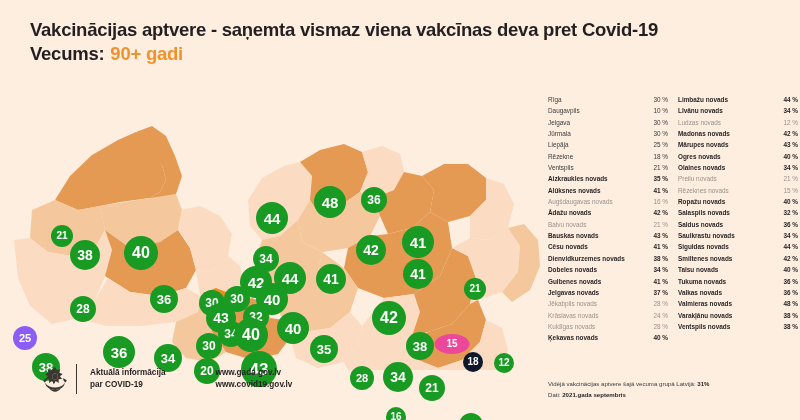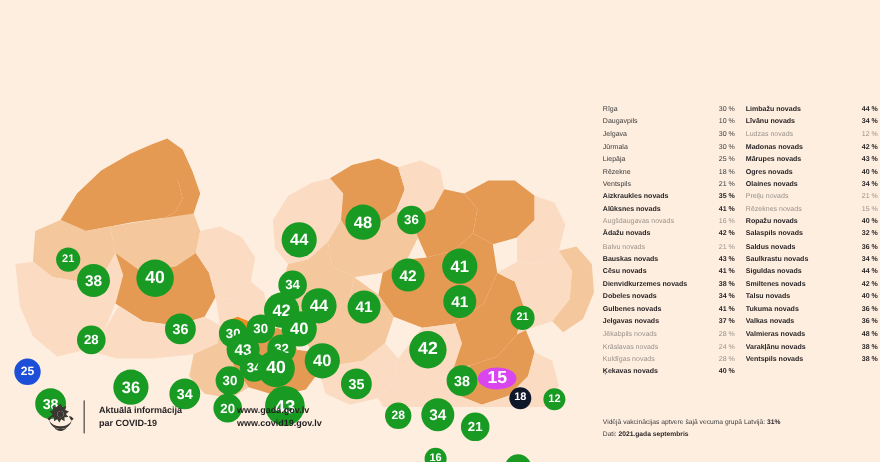--- a/index.html
+++ b/index.html
@@ -59,20 +59,26 @@
 
   .footer-right{position:absolute;left:548px;top:378px;width:250px;}
   .fnote{font-size:6.1px;color:#3b3b3b;line-height:11px;white-space:nowrap;}
   .fnote b{font-weight:bold;color:#231f20;}
 </style>
 </head>
 <body>
 
 <div id="root">
 
+  <div class="header">
+    <div class="title-line1">Vakcinācijas aptvere - saņemta vismaz viena vakcīnas deva pret Covid-19</div>
+    <div class="title-line2">
+      <span>Vecums:</span><span class="age-value">90+ gadi</span>
+    </div>
+  </div>
 
   <div class="map-wrap">
     <svg class="map-svg" viewBox="0 0 550 290">
       <g>
 
         <path fill="#e59a54" d="M55,120 L70,96 L92,75 L118,60 L136,52 L150,66 L162,85 L166,100 L160,112 L150,118 L120,122 L100,126 L78,130 Z"></path>
         <path fill="#e59a54" d="M136,52 L152,46 L166,56 L175,76 L182,96 L176,114 L164,124 L150,118 L160,112 L166,100 L162,85 Z"></path>
 
         <path fill="#f4c79c" d="M32,130 L55,120 L78,130 L100,126 L105,150 L95,168 L72,176 L48,172 L30,158 Z"></path>
         <path fill="#f4c79c" d="M100,126 L150,118 L176,114 L182,130 L178,150 L160,162 L130,168 L105,150 Z"></path>
@@ -131,21 +137,21 @@
         <path fill="#f4c79c" d="M386,334 L410,340 L424,352 L412,366 L392,368 L378,356 Z"></path>
       </g>
     </svg>
 
     <div id="markerLayer">
         <div class="marker" style="left: 62px; top: 156px; width: 22px; height: 22px; font-size: 10px; background: rgb(25, 154, 35);">21</div>
         <div class="marker" style="left: 85px; top: 175px; width: 30px; height: 30px; font-size: 14px; background: rgb(25, 154, 35);">38</div>
         <div class="marker" style="left: 141px; top: 173px; width: 34px; height: 34px; font-size: 16px; background: rgb(25, 154, 35);">40</div>
         <div class="marker" style="left: 164px; top: 219px; width: 28px; height: 28px; font-size: 13px; background: rgb(25, 154, 35);">36</div>
         <div class="marker" style="left: 83px; top: 229px; width: 26px; height: 26px; font-size: 12px; background: rgb(25, 154, 35);">28</div>
-        <div class="marker" style="left: 25px; top: 258px; width: 24px; height: 24px; font-size: 11px; background: #1d4ed8;">25</div>
+        <div class="marker" style="left: 25px; top: 258px; width: 24px; height: 24px; font-size: 11px; background: #8b5cf6;">25</div>
         <div class="marker" style="left: 46px; top: 287px; width: 28px; height: 28px; font-size: 13px; background: rgb(25, 154, 35);">38</div>
         <div class="marker" style="left: 119px; top: 272px; width: 32px; height: 32px; font-size: 15px; background: rgb(25, 154, 35);">36</div>
         <div class="marker" style="left: 168px; top: 278px; width: 28px; height: 28px; font-size: 13px; background: rgb(25, 154, 35);">34</div>
         <div class="marker" style="left: 212px; top: 223px; width: 26px; height: 26px; font-size: 12px; background: rgb(25, 154, 35);">30</div>
         <div class="marker" style="left: 237px; top: 219px; width: 26px; height: 26px; font-size: 12px; background: rgb(25, 154, 35);">30</div>
         <div class="marker" style="left: 266px; top: 179px; width: 26px; height: 26px; font-size: 12px; background: rgb(25, 154, 35);">34</div>
         <div class="marker" style="left: 256px; top: 202px; width: 32px; height: 32px; font-size: 15px; background: rgb(25, 154, 35);">42</div>
         <div class="marker" style="left: 290px; top: 198px; width: 32px; height: 32px; font-size: 15px; background: rgb(25, 154, 35);">44</div>
         <div class="marker" style="left: 272px; top: 219px; width: 32px; height: 32px; font-size: 15px; background: rgb(25, 154, 35);">40</div>
         <div class="marker" style="left: 256px; top: 237px; width: 26px; height: 26px; font-size: 12px; background: rgb(25, 154, 35);">32</div>
@@ -160,21 +166,21 @@
         <div class="marker" style="left: 374px; top: 120px; width: 26px; height: 26px; font-size: 12px; background: rgb(25, 154, 35);">36</div>
         <div class="marker" style="left: 331px; top: 199px; width: 30px; height: 30px; font-size: 14px; background: rgb(25, 154, 35);">41</div>
         <div class="marker" style="left: 371px; top: 170px; width: 30px; height: 30px; font-size: 14px; background: rgb(25, 154, 35);">42</div>
         <div class="marker" style="left: 418px; top: 162px; width: 32px; height: 32px; font-size: 15px; background: rgb(25, 154, 35);">41</div>
         <div class="marker" style="left: 418px; top: 194px; width: 30px; height: 30px; font-size: 14px; background: rgb(25, 154, 35);">41</div>
         <div class="marker" style="left: 475px; top: 209px; width: 22px; height: 22px; font-size: 10px; background: rgb(25, 154, 35);">21</div>
         <div class="marker" style="left: 293px; top: 248px; width: 32px; height: 32px; font-size: 15px; background: rgb(25, 154, 35);">40</div>
         <div class="marker" style="left: 324px; top: 269px; width: 28px; height: 28px; font-size: 13px; background: rgb(25, 154, 35);">35</div>
         <div class="marker" style="left: 389px; top: 238px; width: 34px; height: 34px; font-size: 16px; background: rgb(25, 154, 35);">42</div>
         <div class="marker" style="left: 420px; top: 266px; width: 28px; height: 28px; font-size: 13px; background: rgb(25, 154, 35);">38</div>
-        <div class="marker" style="left: 452px; top: 264px; width: 35px; height: 20px; font-size: 16px; background: #d946ef;">15</div>
+        <div class="marker" style="left: 452px; top: 264px; width: 35px; height: 20px; font-size: 10px; background: #ec4899;">15</div>
         <div class="marker" style="left: 473px; top: 282px; width: 20px; height: 20px; font-size: 10px; background: #0f172a;">18</div>
         <div class="marker" style="left: 504px; top: 283px; width: 20px; height: 20px; font-size: 10px; background: rgb(25, 154, 35);">12</div>
         <div class="marker" style="left: 362px; top: 298px; width: 24px; height: 24px; font-size: 11px; background: rgb(25, 154, 35);">28</div>
         <div class="marker" style="left: 398px; top: 297px; width: 30px; height: 30px; font-size: 14px; background: rgb(25, 154, 35);">34</div>
         <div class="marker" style="left: 432px; top: 308px; width: 26px; height: 26px; font-size: 12px; background: rgb(25, 154, 35);">21</div>
         <div class="marker" style="left: 396px; top: 337px; width: 20px; height: 20px; font-size: 10px; background: rgb(25, 154, 35);">16</div>
         <div class="marker" style="left: 471px; top: 345px; width: 24px; height: 24px; font-size: 11px; background: rgb(25, 154, 35);">24</div>
       </div>
   </div>
 

